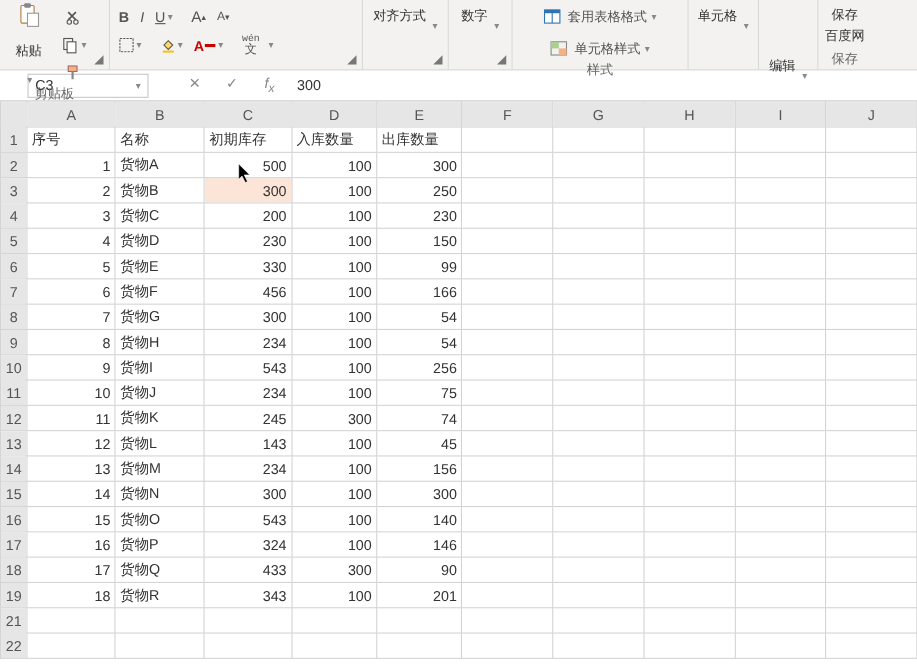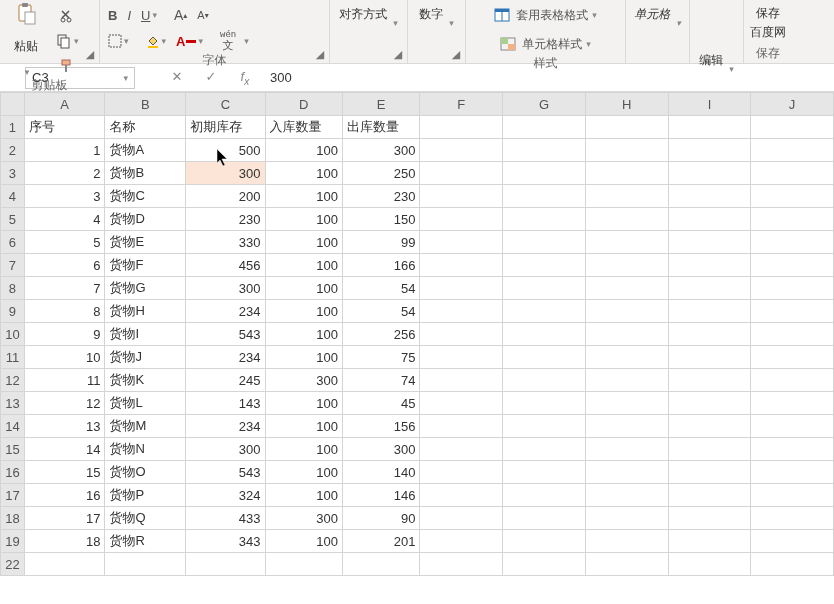--- a/index.html
+++ b/index.html
@@ -122,21 +122,20 @@
             <span class="caret">▾</span>
           </span>
         <span class="vr"></span>
         <span class="btn col" style="line-height:9px;height:auto;font-size:9px;font-family:Liberation Mono, monospace;">
           <span>wén</span>
           <span style="font-size:11px;">文</span>
         </span>
         <span class="caret">▾</span>
       </div>
     </div>
-    <div class="glabel">字体</div>
     <div class="dlaunch">◢</div>
   </div>
 
   <div class="rgroup" style="width:78px;">
     <div class="controls" style="justify-content:center;align-items:flex-start;padding-top:4px;">
       <span style="font-size:12px;">对齐方式</span>
       <span class="caret" style="margin-top:12px;">▾</span>
     </div>
     <div class="glabel"></div>
     <div class="dlaunch">◢</div>
@@ -168,21 +167,21 @@
             <rect x="1" y="1" width="7" height="6" fill="#a9d08e"></rect>
             <rect x="8" y="7" width="7" height="6" fill="#f4b183"></rect>
           </svg>
         <span style="font-size:12px;margin-left:4px;">单元格样式</span>
           <span class="caret">▾</span>
       </div>
     </div>
     <div class="glabel">样式</div>
   </div>
 
-  <div class="rgroup" style="width:64px;font-style:italic;">
+  <div class="rgroup" style="width:64px;">
     <div class="controls" style="justify-content:center;align-items:flex-start;padding-top:4px;">
       <span style="font-size:12px;">单元格</span>
       <span class="caret" style="margin-top:12px;">▾</span>
     </div>
     <div class="glabel"></div>
   </div>
 
   <div class="rgroup" style="width:54px;">
     <div class="controls" style="justify-content:center;align-items:flex-start;padding-top:4px;margin-top:46px;">
       <span style="font-size:12px;">编辑</span>
@@ -485,20 +484,33 @@
           <td class="num">343</td>
           <td class="num">100</td>
           <td class="num">201</td>
           <td class="num"></td>
           <td class="num"></td>
           <td class="num"></td>
           <td class="num"></td>
           <td class="num"></td>
         </tr>
         <tr>
+          <th class="rowh">21</th>
+          <td></td>
+          <td></td>
+          <td></td>
+          <td></td>
+          <td></td>
+          <td></td>
+          <td></td>
+          <td></td>
+          <td></td>
+          <td></td>
+        </tr>
+        <tr>
           <th class="rowh">22</th>
           <td></td>
           <td></td>
           <td></td>
           <td></td>
           <td></td>
           <td></td>
           <td></td>
           <td></td>
           <td></td>

